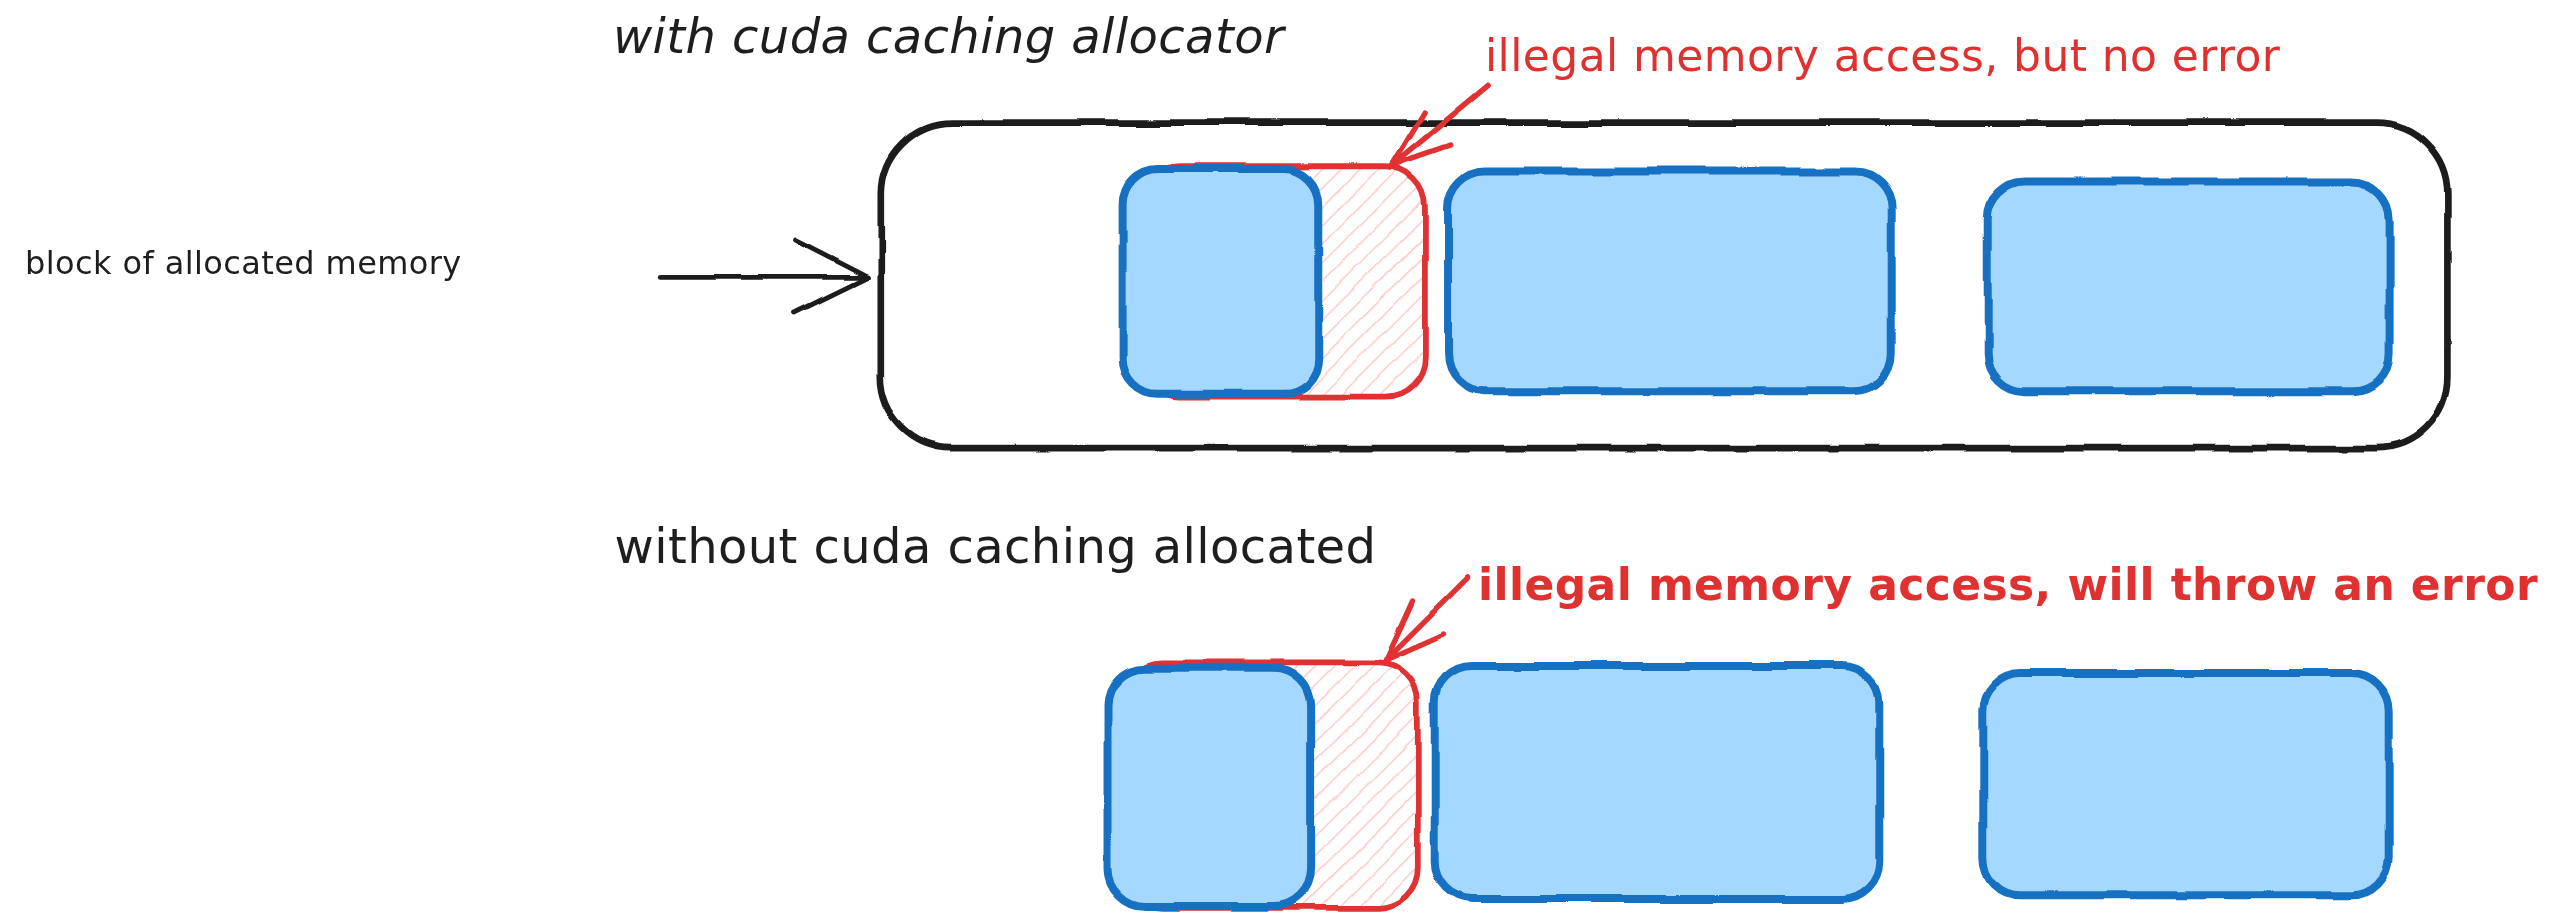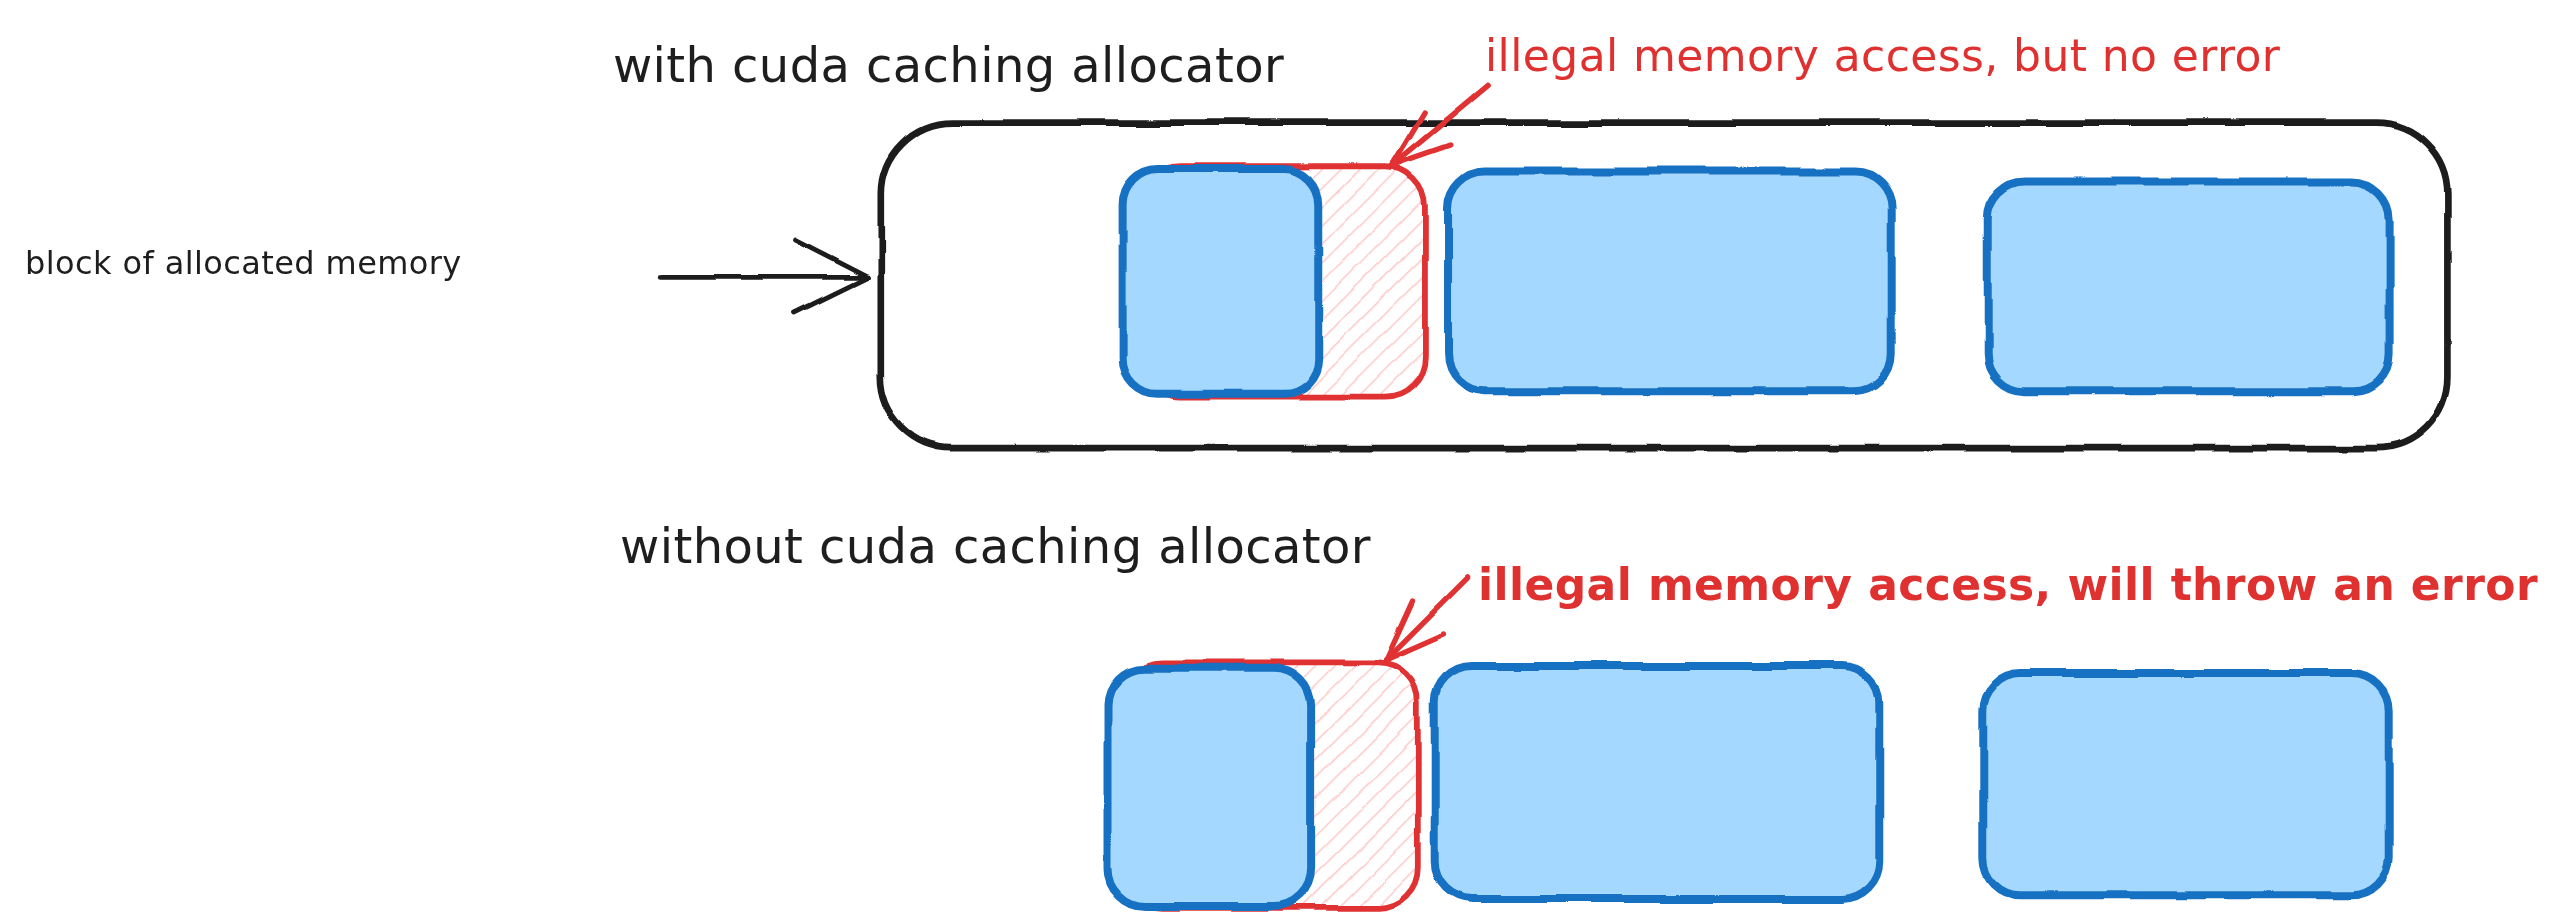--- a/index.html
+++ b/index.html
@@ -14,21 +14,21 @@
     color:var(--ink);
   }
   .canvas{position:relative;width:2576px;height:914px;}
   .shapes{position:absolute;left:0;top:0;width:2576px;height:914px;}
 
   .label{position:absolute;white-space:nowrap;letter-spacing:0.4px;}
   .title{font-size:48px;text-align:center;color:var(--ink);}
   .annotation{font-size:44px;color:var(--red);}
   .side-label{font-size:32px;color:var(--ink);}
 
-  .top-title{left:557px;top:37px;width:783px;}
+  .top-title{left:557px;top:8px;width:783px;font-style:italic;}
   .top-annotation{left:1485px;top:30px;}
   .left-label{left:25px;top:244px;}
   .bottom-title{left:575px;top:518px;width:841px;}
   .bottom-annotation{left:1478px;top:559px;font-weight:bold;}
 
   .stroke-ink{stroke:var(--ink);fill:none;}
   .blue-block{stroke:var(--blue);fill:var(--blue_fill);}
   .red-block{stroke:var(--red);fill:url(#hatch);}
   .red-arrow{stroke:var(--red);fill:none;}
   .hatch-line{stroke:var(--pink);}
@@ -80,18 +80,18 @@
 
     </g>
   </svg>
 
   <div class="label title top-title">with cuda caching allocator</div>
 
   <div class="label annotation top-annotation">illegal memory access, but no error</div>
 
   <div class="label side-label left-label">block of allocated memory</div>
 
-  <div class="label title bottom-title">without cuda caching allocator</div>
+  <div class="label title bottom-title">without cuda caching allocated</div>
 
   <div class="label annotation bottom-annotation">illegal memory access, will throw an error</div>
 
 </div>
 
 
 </body></html>

